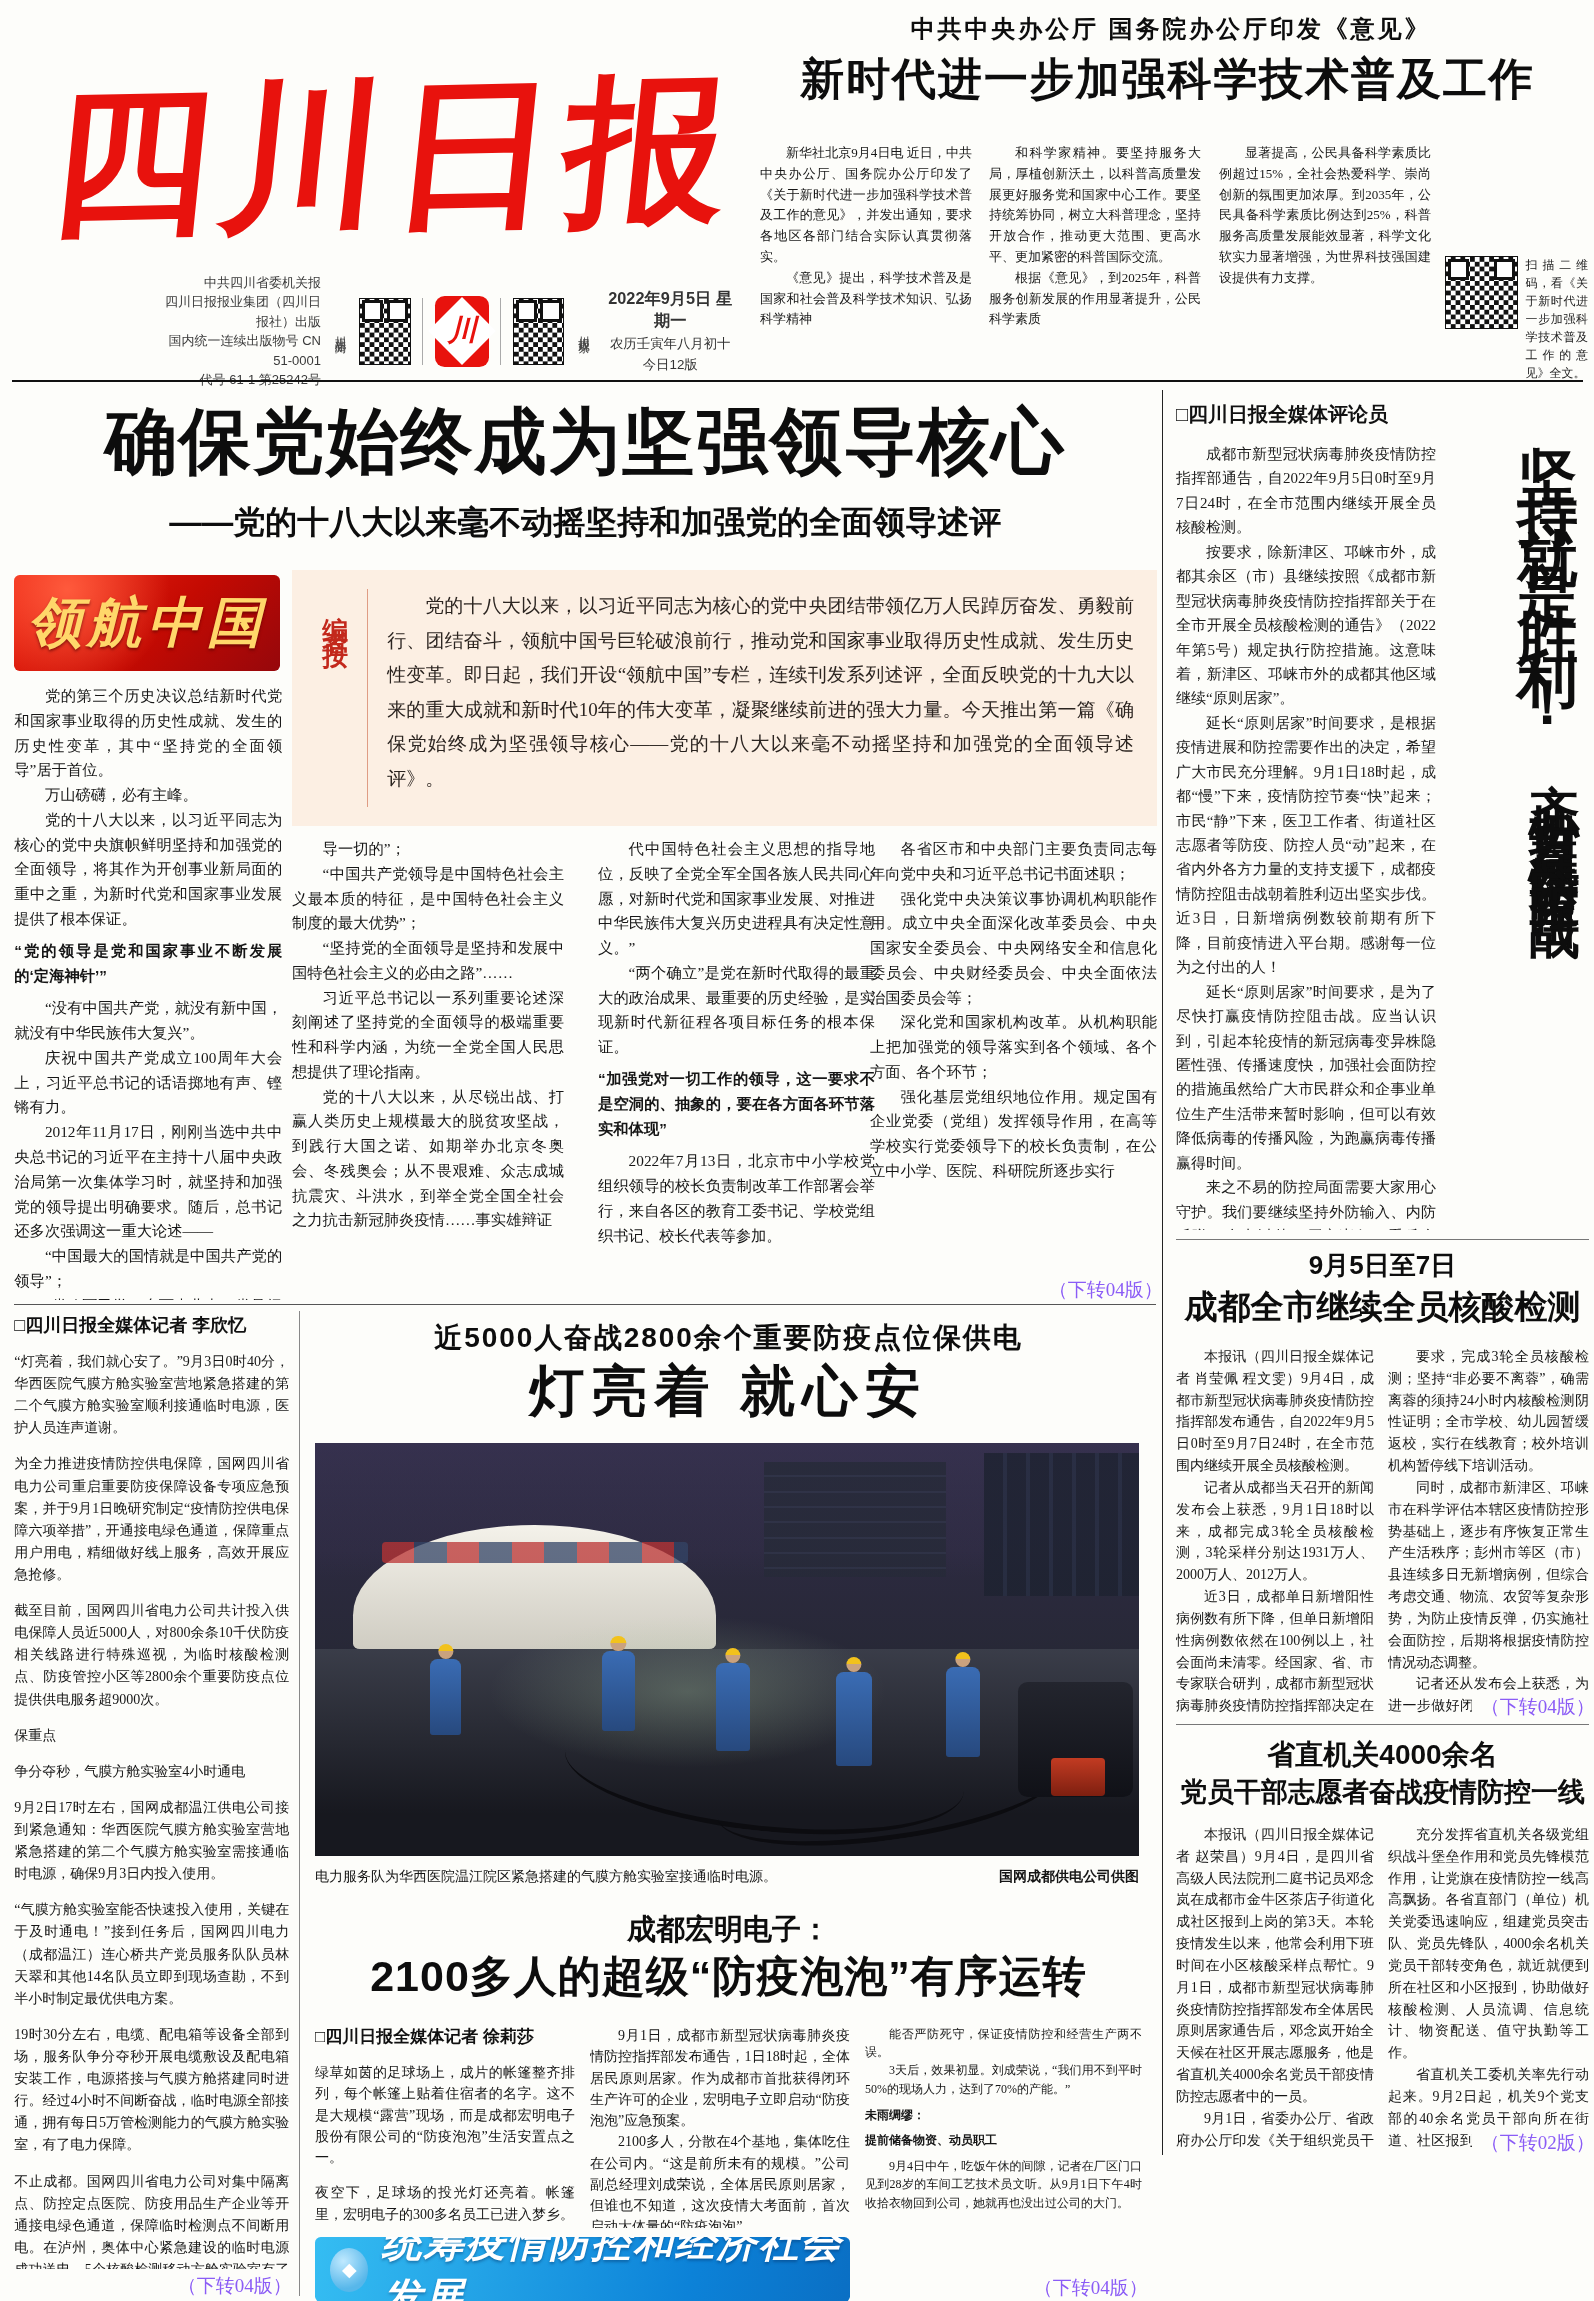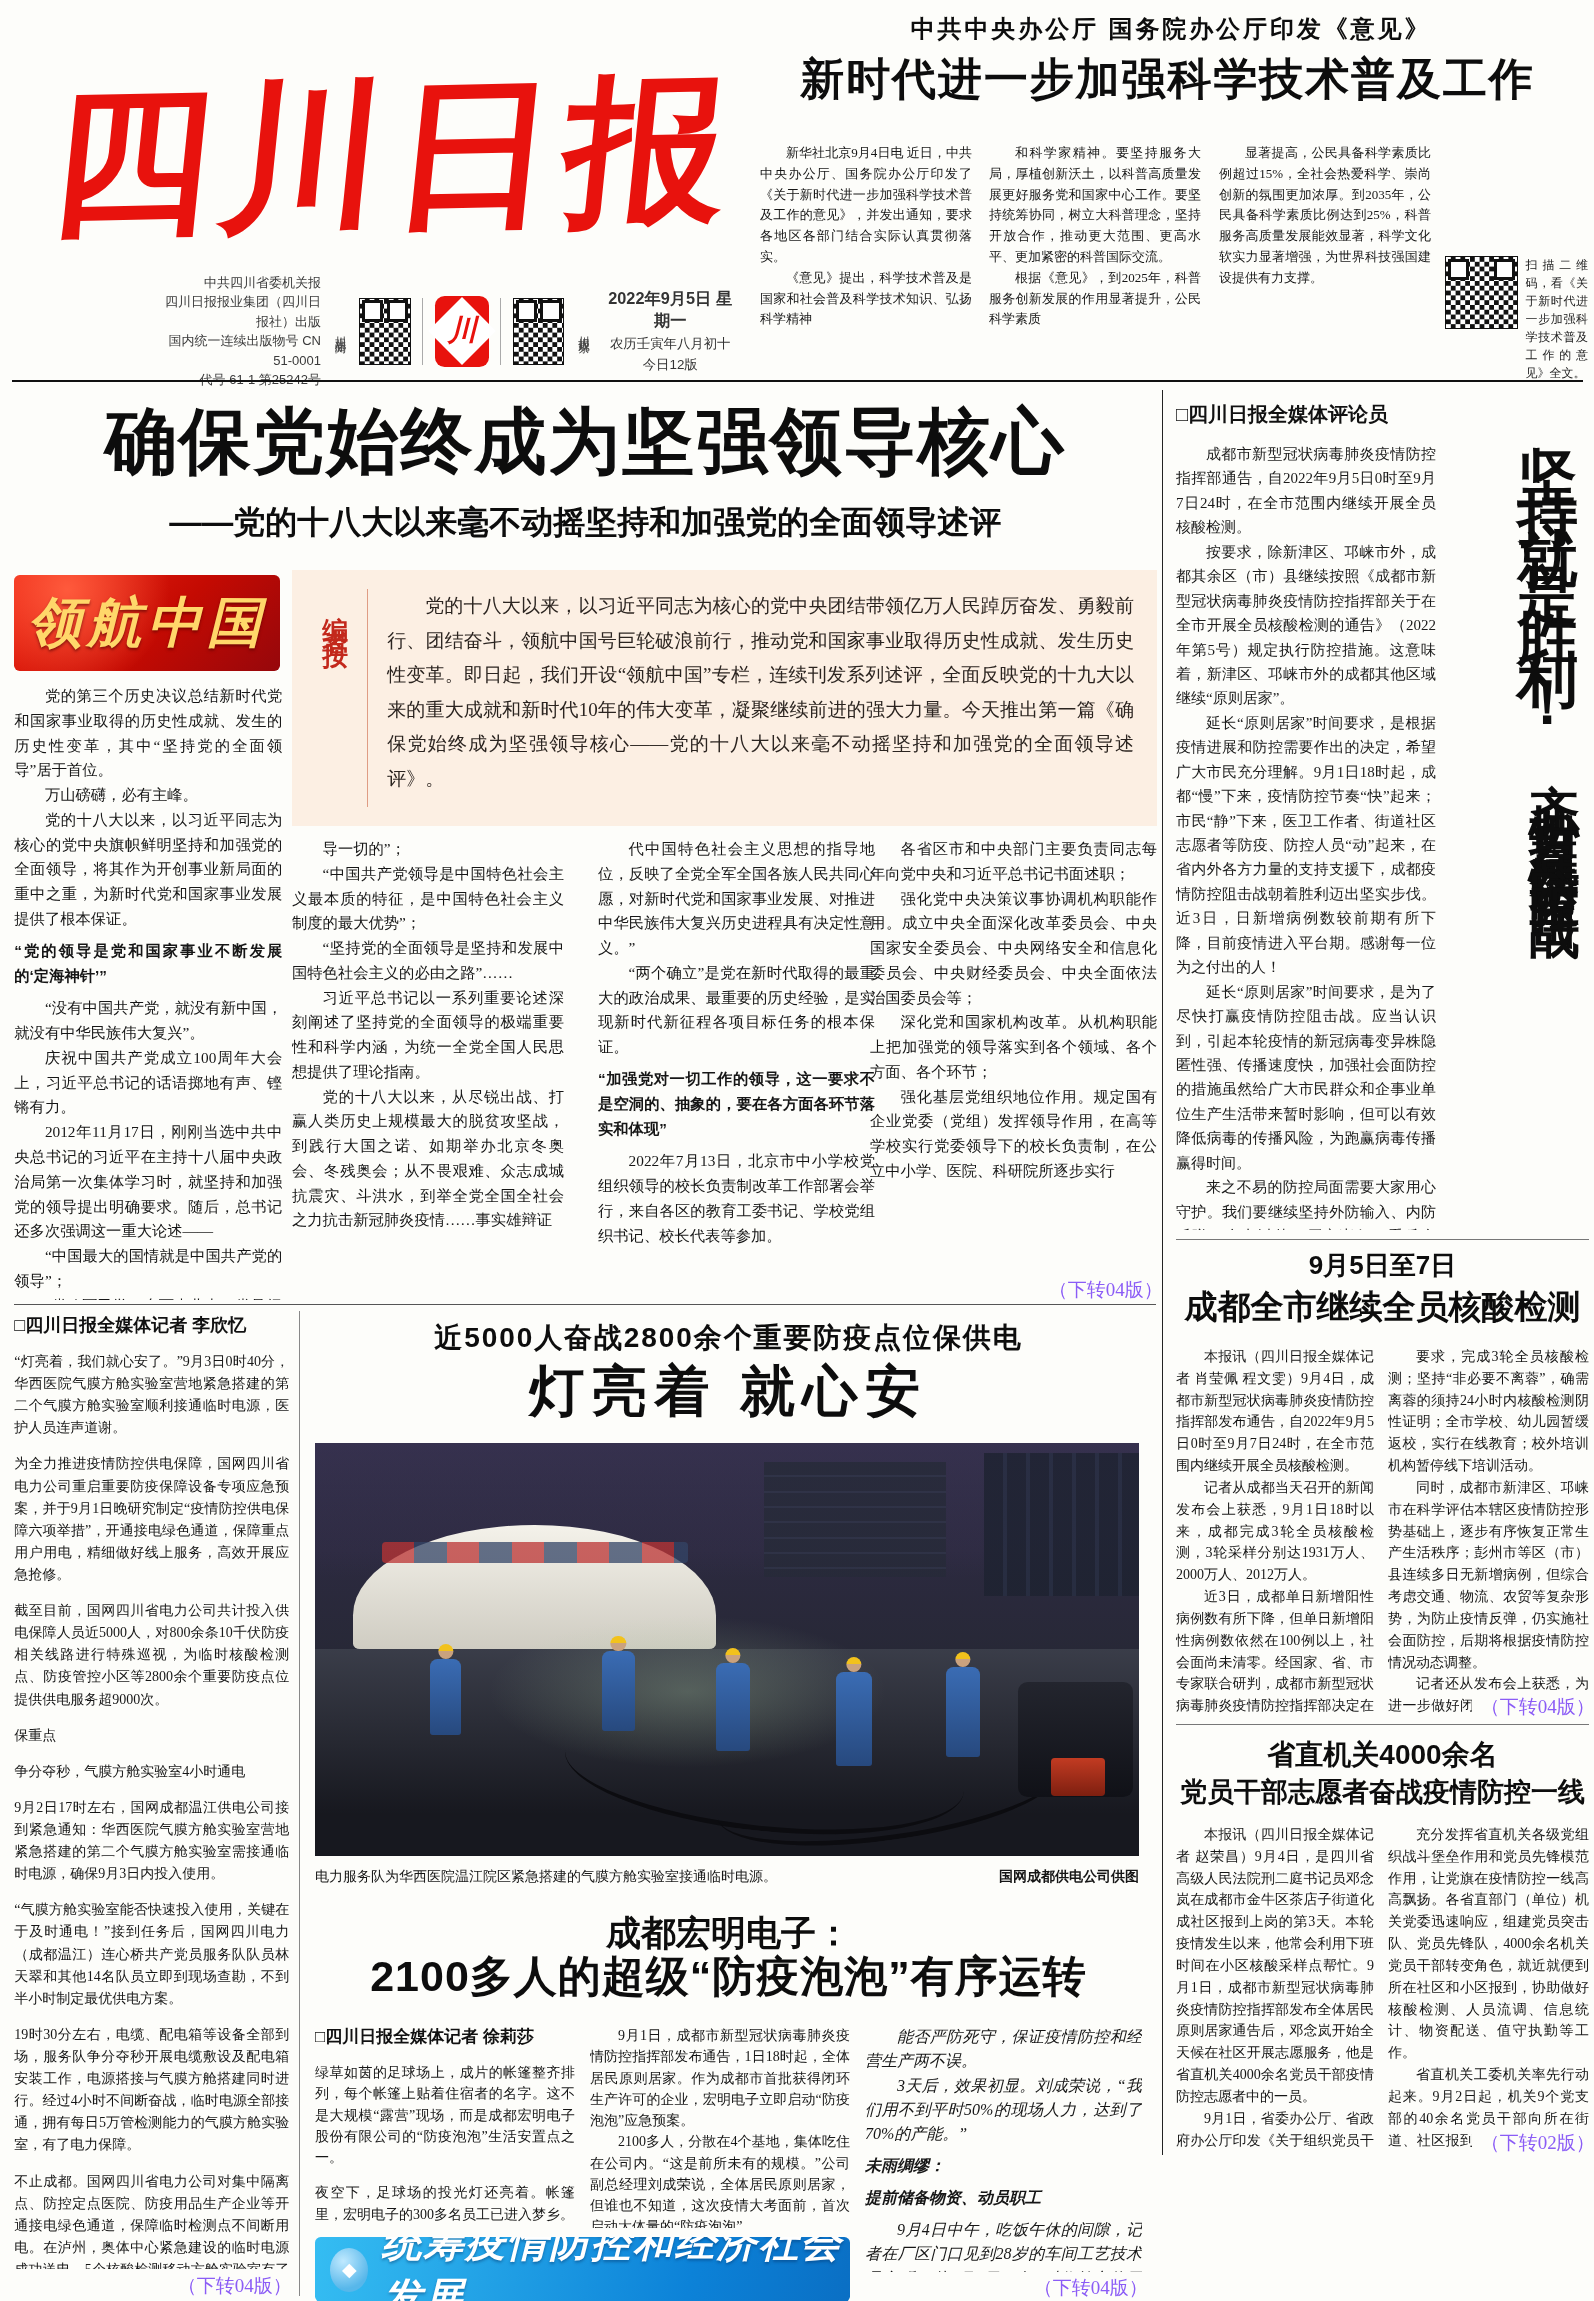--- a/index.html
+++ b/index.html
@@ -193,35 +193,35 @@
   <div class="worker" style="left:115px;top:216px;width:31px;height:76px;"></div>
   <div class="abs" style="left:703px;top:239px;width:115px;height:115px;background:linear-gradient(#23252e,#101117);border-radius:9.6px;"></div>
   <div class="abs" style="left:736px;top:315px;width:54px;height:38px;background:linear-gradient(#c23b22,#7e1f10);border-radius:3.8px;"></div>
 </div>
 
 <div class="abs caption-row" style="left:315px;top:1868px;width:824px;">
   <span class="serif">电力服务队为华西医院温江院区紧急搭建的气膜方舱实验室接通临时电源。</span>
   <span class="sans" style="font-weight:700;flex:none;margin-left:19px;">国网成都供电公司供图</span>
 </div>
 
-<div class="abs headline-black ctr" style="left:315px;top:1910px;width:827px;font-size:35px;font-weight:700;">成都宏明电子：</div>
+<div class="abs headline-black ctr" style="left:315px;top:1910px;width:827px;font-size:29px;font-weight:700;">成都宏明电子：</div>
 <div class="abs headline-black ctr" style="left:315px;top:1948px;width:827px;font-size:43px;letter-spacing:1px;">2100多人的超级“防疫泡泡”有序运转</div>
 
 <div class="abs" style="left:315px;top:2025px;width:260px;height:203px;overflow:hidden;">
   <div class="byline" style="font-size:17px;margin-bottom:11.5px;">□四川日报全媒体记者 徐莉莎</div>
   <div class="serif" style="font-size:14px;line-height:1.52;text-align:justify;">
       <p class="para">绿草如茵的足球场上，成片的帐篷整齐排列，每个帐篷上贴着住宿者的名字。这不是大规模“露营”现场，而是成都宏明电子股份有限公司的“防疫泡泡”生活安置点之一。</p>
       <p class="para">夜空下，足球场的投光灯还亮着。帐篷里，宏明电子的300多名员工已进入梦乡。</p>
     </div>
 </div>
 <div class="col serif" style="left:590px;top:2025px;width:260px;height:203px;font-size:14px;line-height:1.52;">
     <p class="para">9月1日，成都市新型冠状病毒肺炎疫情防控指挥部发布通告，1日18时起，全体居民原则居家。作为成都市首批获得闭环生产许可的企业，宏明电子立即启动“防疫泡泡”应急预案。</p>
     <p class="para">2100多人，分散在4个基地，集体吃住在公司内。“这是前所未有的规模。”公司副总经理刘成荣说，全体居民原则居家，但谁也不知道，这次疫情大考面前，首次启动大体量的“防疫泡泡”</p>
   </div>
-<div class="col serif" style="left:865px;top:2025px;width:277px;height:247px;font-size:16px;line-height:1.52;font-style:italic;">
+<div class="col serif" style="left:865px;top:2025px;width:277px;height:247px;font-size:12px;line-height:1.52;">
     <p class="para">能否严防死守，保证疫情防控和经营生产两不误。</p>
     <p class="para">3天后，效果初显。刘成荣说，“我们用不到平时50%的现场人力，达到了70%的产能。”</p>
     <p class="col-subhead">未雨绸缪：</p>
     <p class="col-subhead">提前储备物资、动员职工</p>
     <p class="para">9月4日中午，吃饭午休的间隙，记者在厂区门口见到28岁的车间工艺技术员文听。从9月1日下午4时收拾衣物回到公司，她就再也没出过公司的大门。</p>
   </div>
 <div class="jumpnote" style="left:999px;top:2275px;width:143px;">（下转04版）</div>
 
 <div class="abs blue-banner" style="left:315px;top:2237px;width:535px;height:65px;">
   <div style="width:44px;height:44px;border-radius:50%;background:radial-gradient(circle at 35% 30%,#bfe9ff,#57b7ea 70%);margin:0 13.4px 0 15.3px;display:flex;align-items:center;justify-content:center;color:#fff;font-size:19px;">◆</div>

